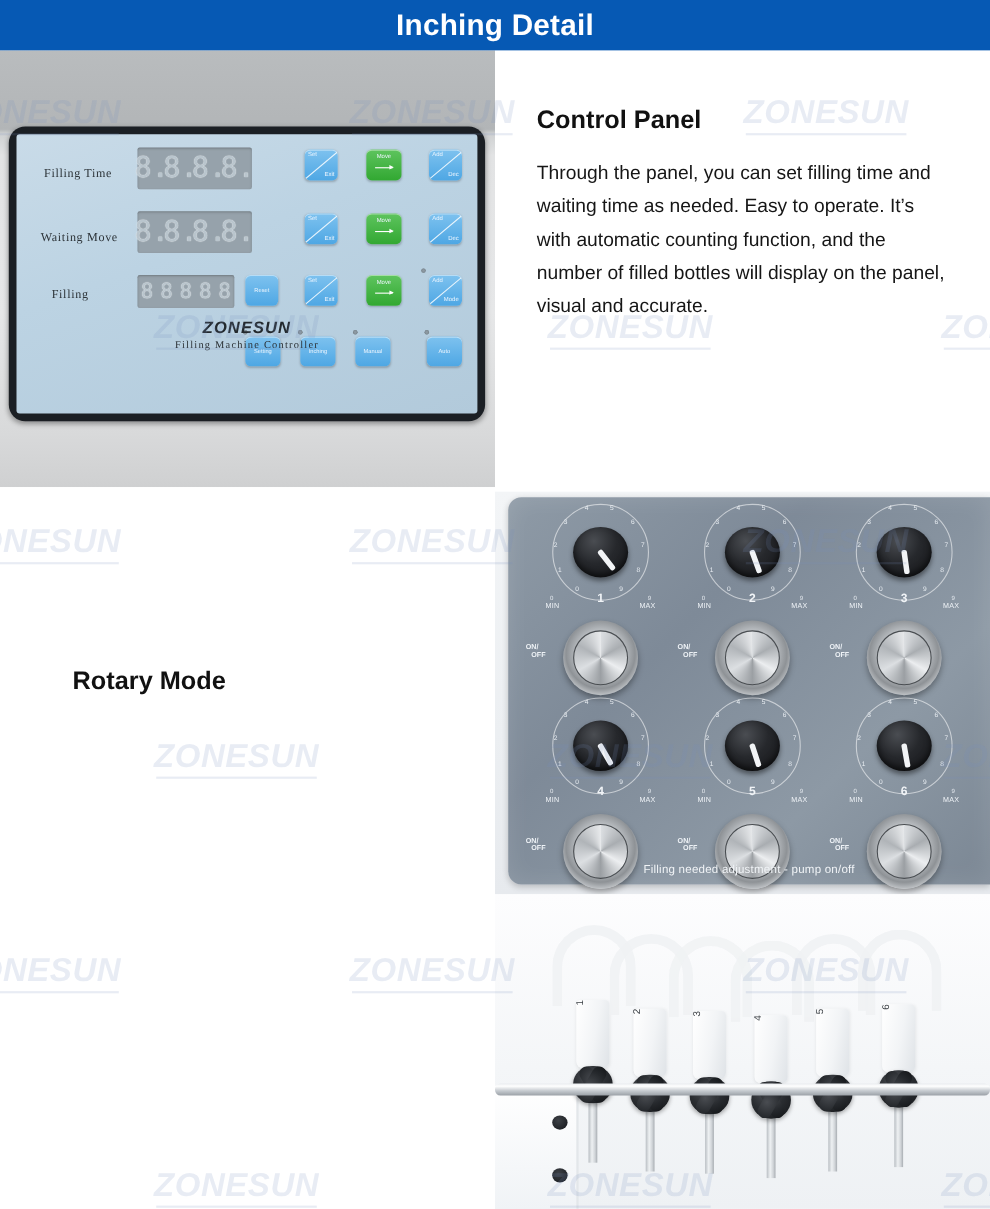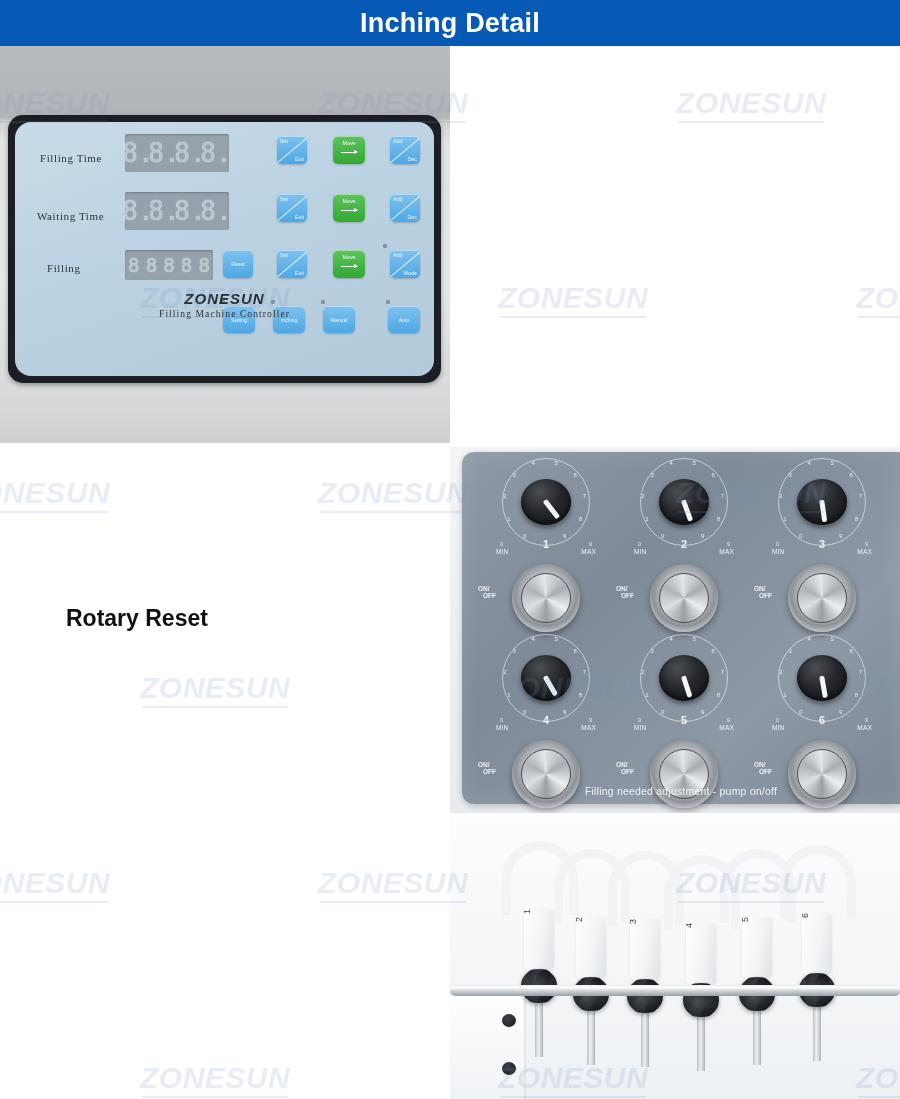--- a/index.html
+++ b/index.html
@@ -27,21 +27,21 @@
     background:linear-gradient(180deg,#b9bcbe 0%,#b2b5b7 18%,#cfd1d2 19%,#e2e3e4 24%,#e6e7e8 60%,#d8d9da 88%,#cfd0d1 100%);
     overflow:hidden;
   }
   .panel-body{
     position:absolute; left:8px; top:69px; width:433px; height:268px;
     background:#1b1f24; border-radius:15px;
     box-shadow:0 2px 5px rgba(0,0,0,.35);
     padding:7px;
   }
   .panel-face{
-    width:100%; height:100%; border-radius:16px;
+    width:100%; height:100%; border-radius:3px;
     background:linear-gradient(160deg,#c9dbe8 0%,#bcd3e3 40%,#b2cadb 100%);
     position:relative; overflow:hidden;
   }
   .pf-label{
     position:absolute; font-family:"Liberation Serif", serif;
     font-size:11px; color:#2c3338; letter-spacing:.6px; white-space:nowrap;
   }
   .seg{
     position:absolute; background:#96a2ab; border-radius:2px;
     display:flex; align-items:center; justify-content:space-around;
@@ -267,21 +267,21 @@
   <h1>Inching Detail</h1>
 </div>
 
 <div class="row1">
 
   <div class="photo-panel">
     <div class="panel-body">
       <div class="panel-face">
 
         <div class="pf-label" style="left:25px; top:30px;">Filling Time</div>
-        <div class="pf-label" style="left:22px; top:88px;">Waiting Time</div>
+        <div class="pf-label" style="left:22px; top:88px;">Waiting Move</div>
         <div class="pf-label" style="left:32px; top:140px;">Filling</div>
 
         <div class="seg" style="left:110px; top:12px; width:104px; height:38px;">
           <span class="digit">8.</span>
           <span class="digit">8.</span>
           <span class="digit">8.</span>
           <span class="digit">8.</span>
         </div>
         <div class="seg" style="left:110px; top:70px; width:104px; height:38px;">
           <span class="digit">8.</span>
@@ -365,26 +365,30 @@
 
         <div class="brand" style="top:168px;">
           <div class="b1">ZONESUN</div>
           <div class="b2">Filling Machine Controller</div>
         </div>
 
       </div>
     </div>
   </div>
 
+  <div class="txt-right">
+    <div class="sect-title">Control Panel</div>
+    <div class="sect-body">Through the panel, you can set filling time and waiting time as needed. Easy to operate. It’s with automatic counting function, and the number of filled bottles will display on the panel, visual and accurate.</div>
+  </div>
 </div>
 
 <div class="row2">
 
   <div class="txt-left">
-    <div class="sect-title">Rotary Reset</div>
+    <div class="sect-title">Rotary Mode</div>
   </div>
 
   <div class="photo-knobs">
     <div class="knob-plate">
       <div id="knob-grid">
           <div class="knob-cell" style="left: 20px; top: 4px;">
             <div class="dial">
               <span class="dial-ring"></span>
               <span class="tick" style="transform:rotate(-150deg)">
                 <i></i>

